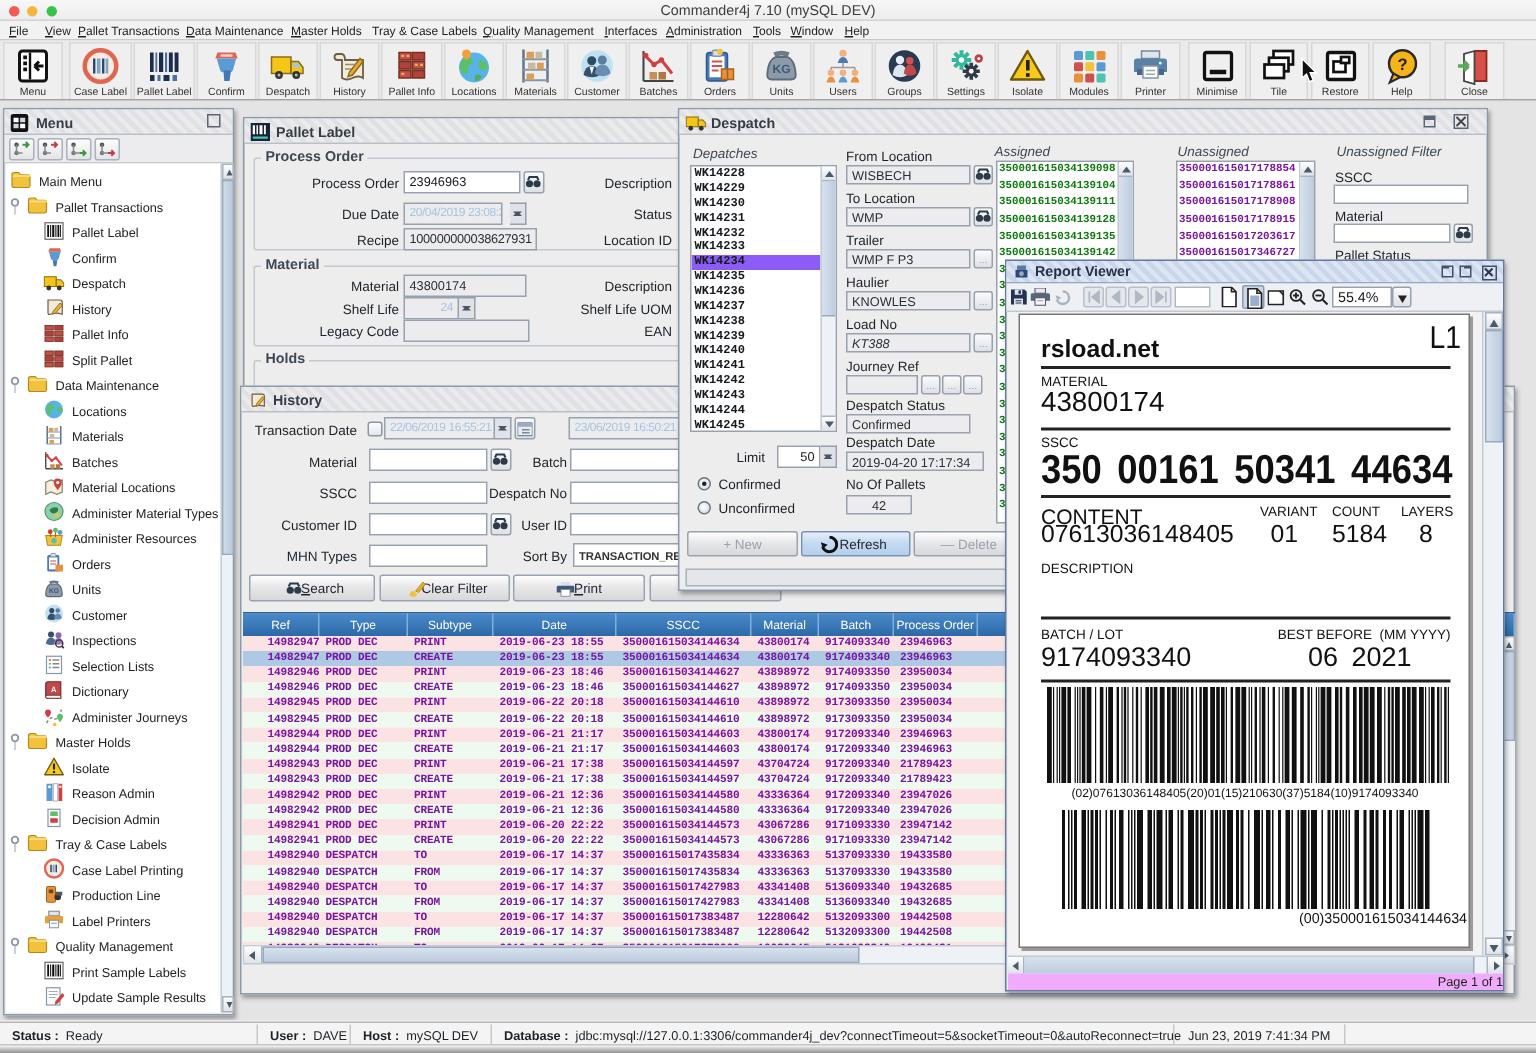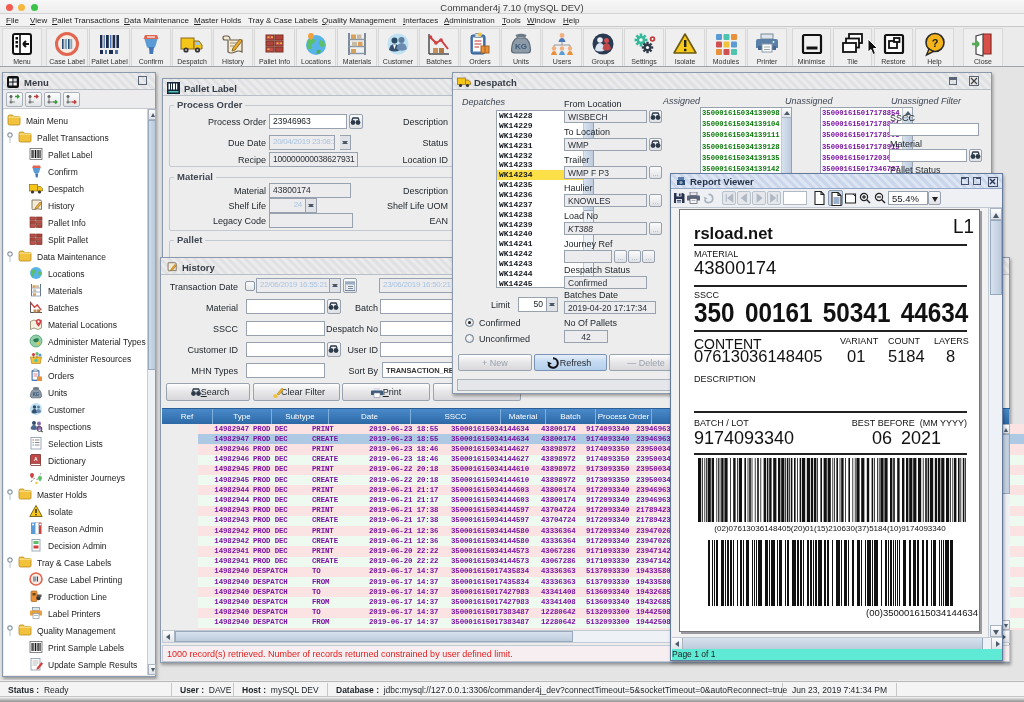--- a/index.html
+++ b/index.html
@@ -13,21 +13,21 @@
 .lbl{position:absolute;font-size:9px;color:#1c2227;white-space:nowrap;}
 .rl{text-align:right;}
 .fld{position:absolute;background:#fff;border:1px solid #98a2ae;font-size:8.5px;color:#15191e;
  padding:1px 3px;white-space:nowrap;overflow:hidden;}
 .dfld{background:#ececee;color:#2a2f36;}
 .bfld{background:#ececee;color:#a8c4e0;font-size:8px;letter-spacing:-0.3px;}
 .btn{position:absolute;background:linear-gradient(#fefefe,#e8e8ea 45%,#d8d8dc);border:1px solid #9aa4b0;
  border-radius:2px;font-size:9px;color:#1f252b;text-align:center;}
 .grp{position:absolute;border:1px solid #c3c9d2;border-radius:2px;}
 .gt{position:absolute;font-size:9.5px;font-weight:bold;color:#3e4752;background:#ededee;padding:0 3px;white-space:nowrap;z-index:2;}
-.mono{font-family:"Liberation Mono",monospace;margin-left:36px;}
+.mono{font-family:"Liberation Mono",monospace;}
 .spin{position:absolute;width:11px;background:#dfe2e6;border:1px solid #98a2ae;border-left:none;}
 .spin:before,.spin:after{content:"";position:absolute;left:2px;border:3px solid transparent;}
 .spin:before{top:2px;border-bottom-color:#4b5563;}
 .spin:after{bottom:2px;border-top-color:#4b5563;}
 .sbt{position:absolute;background:linear-gradient(#fbfbfc,#dfe1e5);border:1px solid #98a2ae;border-radius:2px;}
 .it{font-style:italic;}
 u{text-decoration:underline;}
 svg{position:absolute;}
 </style></head><body>
 
@@ -877,21 +877,21 @@
  <div class="fld dfld" style="left:106px;top:104px;width:82px;height:15px;">43800174</div>
  <div class="lbl rl" style="left:195px;top:107px;width:90px;">Description</div>
  <div class="fld dfld" style="left:290px;top:104px;width:330px;height:15px;"></div>
  <div class="lbl rl" style="left:0px;top:122px;width:103px;">Shelf Life</div>
  <div class="fld bfld" style="left:106px;top:119px;width:37px;height:15px;text-align:right;">24</div>
  <div class="spin" style="left:143px;top:119px;height:15px;"></div>
  <div class="lbl rl" style="left:195px;top:122px;width:90px;">Shelf Life UOM</div>
  <div class="lbl rl" style="left:0px;top:137px;width:103px;text-align:right;">Legacy Code</div>
  <div class="fld dfld" style="left:106px;top:134px;width:84px;height:15px;"></div>
  <div class="lbl rl" style="left:195px;top:137px;width:90px;">EAN</div>
- <div class="gt" style="left:11px;top:155px;">Pallet</div>
+ <div class="gt" style="left:11px;top:155px;">Holds</div>
  <div class="grp" style="left:6px;top:161px;width:778px;height:47px;"></div>
 </div>
 
 <div class="win" style="left:160px;top:257px;width:850px;height:406px;z-index:20;">
  <div class="tb"></div>
  <svg width="13" height="12" viewBox="0 0 14 14" style="left:4px;top:3px;">
       <path d="M3 2 h8 q1.5 0 1.5 1.5 v8 q-4 -1.5 -8 0 q-1.5 .5 -1.5 -1z" fill="#f3ead8" stroke="#6b5d46" stroke-width=".9"></path>
       <path d="M11 4 l-4.5 5.5 l-.5 2 l2 -.7 l4.5 -5.3z" fill="#f0a830" stroke="#8a6d1a" stroke-width=".7"></path>
     </svg>
  <div class="tbt" style="left:21px;">History</div>
@@ -1194,23 +1194,20 @@
 
  <div class="ab" style="left:1px;top:372px;width:848px;height:13px;background:#eef1f5;border:1px solid #c2cad4;">
   <div class="ab" style="left:0;top:0;width:12px;height:11px;background:linear-gradient(#fdfdfd,#dfe3e8);border-right:1px solid #aab4c0;">
         <div class="ab" style="left:3px;top:2.5px;border:3px solid transparent;border-right:4px solid #4b5a6a;border-left:none;"></div>
       </div>
   <div class="ab" style="left:12px;top:0;width:398px;height:11px;background:linear-gradient(#d8e2ee,#bccbdd);border:1px solid #99a9bd;"></div>
   <div class="ab" style="right:0;top:0;width:12px;height:11px;background:linear-gradient(#fdfdfd,#dfe3e8);border-left:1px solid #aab4c0;">
         <div class="ab" style="left:4px;top:2.5px;border:3px solid transparent;border-left:4px solid #4b5a6a;border-right:none;"></div>
       </div>
  </div>
- <div class="ab" style="left:1px;top:387px;width:848px;height:17px;background:#f6eef0;border:1px solid #c2cad4;">
-  <div class="lbl" style="left:4px;top:3px;color:#e02020;font-size:9px;">1000 record(s) retrieved. Number of records returned constrained by user defined limit.</div>
- </div>
 </div>
 
 <div class="win" style="left:452px;top:72px;width:540px;height:322px;z-index:30;">
  <div class="tb"></div>
  <svg width="14" height="12" viewBox="0 0 14 12" style="left:4px;top:3px;">
       <rect x="0.5" y="2" width="8" height="6.5" fill="#f5c518" stroke="#8a6d1a" stroke-width=".7"></rect>
       <path d="M8.5 4 h3 l2 2.3 v2.2 h-5z" fill="#f5c518" stroke="#8a6d1a" stroke-width=".7"></path>
       <circle cx="3.5" cy="9.5" r="1.6" fill="#333"></circle>
       <circle cx="10.5" cy="9.5" r="1.6" fill="#333"></circle>
     </svg>
@@ -1222,21 +1219,21 @@
       </svg>
     </div>
  <div class="lbl it" style="left:9px;top:24px;color:#3e4752;">Depatches</div>
  <div class="ab mono" style="left:7px;top:37px;width:98px;height:178px;background:#fff;border:1px solid #98a2ae;overflow:hidden;font-size:8px;font-weight:bold;color:#15191e;">
 <div class="ab" style="left:0;top:0.0px;width:86px;height:9.9px;"><span style="margin-left:2px;">WK14228</span></div>
 <div class="ab" style="left:0;top:9.9px;width:86px;height:9.9px;"><span style="margin-left:2px;">WK14229</span></div>
 <div class="ab" style="left:0;top:19.7px;width:86px;height:9.9px;"><span style="margin-left:2px;">WK14230</span></div>
 <div class="ab" style="left:0;top:29.6px;width:86px;height:9.9px;"><span style="margin-left:2px;font-family:Liberation Mono, monospace;">WK14231</span></div>
 <div class="ab" style="left:0;top:39.5px;width:86px;height:9.9px;"><span style="margin-left:2px;">WK14232</span></div>
 <div class="ab" style="left:0;top:49.3px;width:86px;height:9.9px;"><span style="margin-left:2px;">WK14233</span></div>
-<div class="ab" style="left:0;top:59.2px;width:86px;height:9.9px; background:#fde047;"><span style="margin-left:2px;">WK14234</span></div>
+<div class="ab" style="left:0;top:59.2px;width:86px;height:9.9px; background:#8b5cf6;"><span style="margin-left:2px;">WK14234</span></div>
 <div class="ab" style="left:0;top:69.1px;width:86px;height:9.9px;"><span style="margin-left:2px;">WK14235</span></div>
 <div class="ab" style="left:0;top:79.0px;width:86px;height:9.9px;"><span style="margin-left:2px;">WK14236</span></div>
 <div class="ab" style="left:0;top:88.8px;width:86px;height:9.9px;"><span style="margin-left:2px;">WK14237</span></div>
 <div class="ab" style="left:0;top:98.7px;width:86px;height:9.9px;"><span style="margin-left:2px;">WK14238</span></div>
 <div class="ab" style="left:0;top:108.6px;width:86px;height:9.9px;"><span style="margin-left:2px;">WK14239</span></div>
 <div class="ab" style="left:0;top:118.4px;width:86px;height:9.9px;"><span style="margin-left:2px;">WK14240</span></div>
 <div class="ab" style="left:0;top:128.3px;width:86px;height:9.9px;"><span style="margin-left:2px;">WK14241</span></div>
 <div class="ab" style="left:0;top:138.2px;width:86px;height:9.9px;"><span style="margin-left:2px;">WK14242</span></div>
 <div class="ab" style="left:0;top:148.0px;width:86px;height:9.9px;"><span style="margin-left:2px;">WK14243</span></div>
 <div class="ab" style="left:0;top:157.9px;width:86px;height:9.9px;"><span style="margin-left:2px;">WK14244</span></div>
@@ -1307,21 +1304,21 @@
       <div class="ab" style="left:1px;top:3px;width:9px;text-align:center;font-size:7px;color:#9aa4ae;">...</div>
     </div>
     <div class="sbt" style="left:175px;top:177px;width:13px;height:13px;">
       <div class="ab" style="left:1px;top:3px;width:9px;text-align:center;font-size:7px;color:#9aa4ae;">...</div>
     </div>
     <div class="sbt" style="left:189px;top:177px;width:13px;height:13px;">
       <div class="ab" style="left:1px;top:3px;width:9px;text-align:center;font-size:7px;color:#9aa4ae;">...</div>
     </div>
  <div class="lbl" style="left:111px;top:192px;">Despatch Status</div>
  <div class="fld dfld" style="left:111px;top:203px;width:83px;height:13px;">Confirmed</div>
- <div class="lbl" style="left:111px;top:217px;">Batches Date</div>
+ <div class="lbl" style="left:111px;top:217px;">Despatch Date</div>
  <div class="fld dfld" style="left:111px;top:228px;width:92px;height:13px;">2019-04-20 17:17:34</div>
  <div class="lbl" style="left:111px;top:245px;">No Of Pallets</div>
  <div class="fld dfld" style="left:111px;top:257px;width:44px;height:13px;text-align:center;">42</div>
 <div class="lbl it" style="left:210px;top:23px;color:#3e4752;">Assigned</div>
 <div class="ab mono" style="left:211px;top:34px;width:92px;height:242px;background:#fff;border:1px solid #98a2ae;overflow:hidden;font-size:7.2px;font-weight:bold;color:#0a7a0a;">
 <div class="ab" style="left:1px;top:1.0px;">350001615034139098</div>
 <div class="ab" style="left:1px;top:12.2px;">350001615034139104</div>
 <div class="ab" style="left:1px;top:23.4px;">350001615034139111</div>
 <div class="ab" style="left:1px;top:34.6px;">350001615034139128</div>
 <div class="ab" style="left:1px;top:45.8px;">350001615034139135</div>
@@ -1702,21 +1699,21 @@
  </div>
  <div class="ab" style="left:1px;top:463px;width:330px;height:12px;background:#eef1f5;border-top:1px solid #c2cad4;">
   <div class="ab" style="left:0;top:0;width:11px;height:11px;background:linear-gradient(#fdfdfd,#dfe3e8);border-right:1px solid #aab4c0;">
         <div class="ab" style="left:2.5px;top:2.5px;border:3px solid transparent;border-right:4px solid #4b5a6a;border-left:none;"></div>
       </div>
   <div class="ab" style="left:11px;top:0;width:300px;height:11px;background:linear-gradient(#d8e2ee,#bccbdd);border-right:1px solid #99a9bd;"></div>
   <div class="ab" style="right:0;top:0;width:11px;height:11px;background:linear-gradient(#fdfdfd,#dfe3e8);border-left:1px solid #aab4c0;">
         <div class="ab" style="left:3.5px;top:2.5px;border:3px solid transparent;border-left:4px solid #4b5a6a;border-right:none;"></div>
       </div>
  </div>
- <div class="ab" style="left:1px;top:475px;width:330px;height:11px;background:#5eead4;text-align:left;font-size:8.5px;color:#222;line-height:11px;">Page 1 of 1</div>
+ <div class="ab" style="left:1px;top:475px;width:330px;height:11px;background:#f0abfc;text-align:right;font-size:8.5px;color:#222;line-height:11px;">Page 1 of 1</div>
 </div>
 
 <div class="ab" style="left:0;top:680px;width:1024px;height:22px;background:#ececec;z-index:50;"></div>
 <div class="ab" style="left:0;top:681px;width:1024px;height:16px;background:#f4f4f4;border-top:1px solid #b8b8b8;border-bottom:1px solid #c6c6c6;z-index:51;">
  <div class="lbl" style="left:8px;top:3px;font-size:8.5px;"><b>Status :</b>&nbsp;&nbsp;Ready</div>
  <div class="ab" style="left:171px;top:1px;width:1px;height:13px;background:#c8c8c8;"></div>
  <div class="lbl" style="left:180px;top:3px;font-size:8.5px;"><b>User :</b>&nbsp;&nbsp;DAVE</div>
  <div class="ab" style="left:233px;top:1px;width:1px;height:13px;background:#c8c8c8;"></div>
  <div class="lbl" style="left:242px;top:3px;font-size:8.5px;"><b>Host :</b>&nbsp;&nbsp;mySQL DEV</div>
  <div class="ab" style="left:327px;top:1px;width:1px;height:13px;background:#c8c8c8;"></div>

